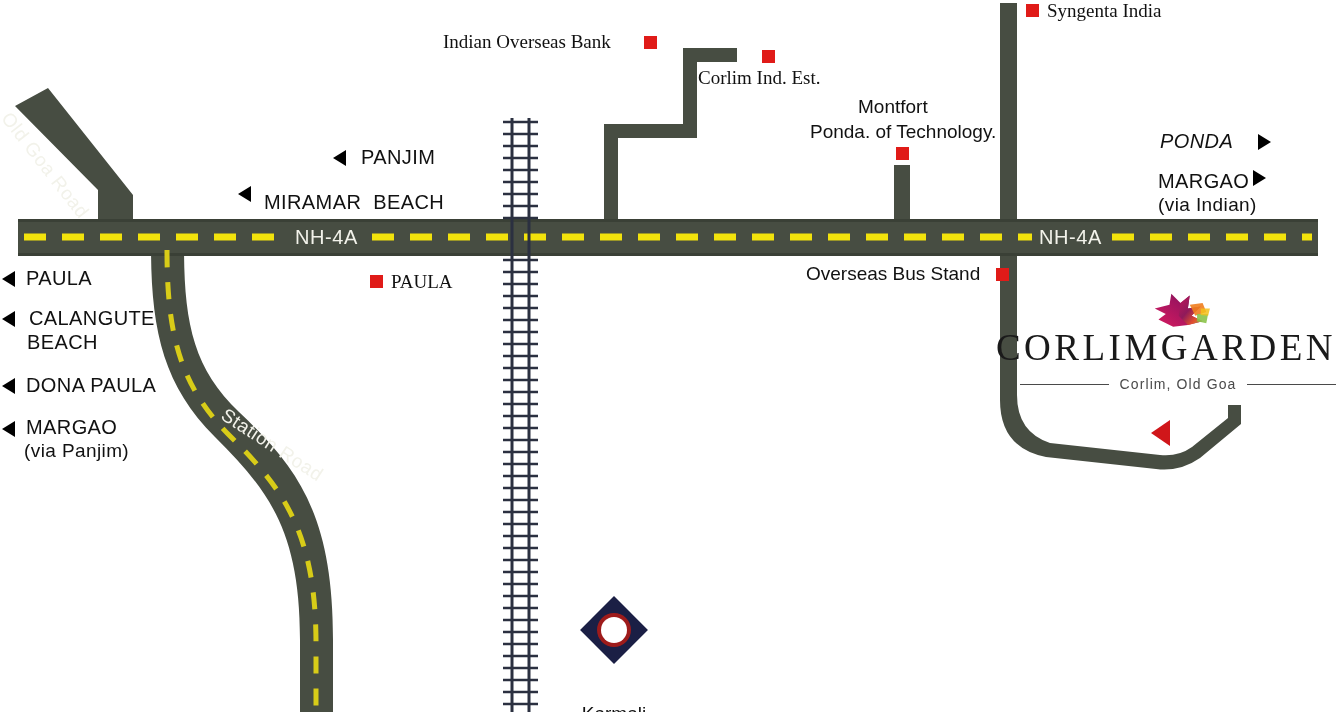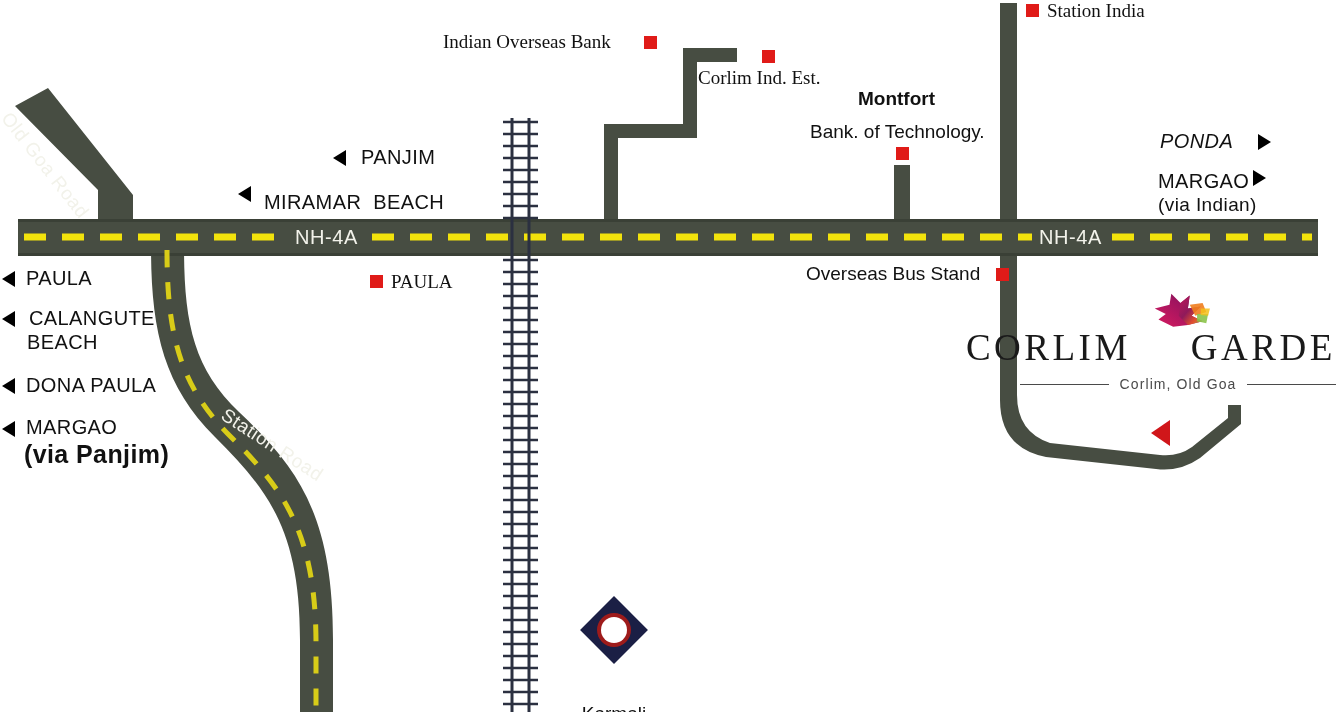--- a/index.html
+++ b/index.html
@@ -262,25 +262,25 @@
   <div class="road-name" style="left:295px; top:226px; font-size:20px;">NH-4A</div>
 
   <div class="road-name" style="left:1039px; top:226px; font-size:20px;">NH-4A</div>
 
   <div class="map-label lbl-poi" style="left:443px; top:31px;">Indian Overseas Bank</div>
   <div class="poi-square" style="left:644px; top:36px;"></div>
 
   <div class="map-label lbl-poi" style="left:698px; top:67px;">Corlim Ind. Est.</div>
   <div class="poi-square" style="left:762px; top:50px;"></div>
 
-  <div class="map-label lbl-sans" style="left:858px; top:88px;font-weight:bold;">Montfort</div>
-  <div class="map-label lbl-sans" style="left:810px; top:121px;">Bank. of Technology.</div>
+  <div class="map-label lbl-sans" style="left:858px; top:96px;">Montfort</div>
+  <div class="map-label lbl-sans" style="left:810px; top:121px;">Ponda. of Technology.</div>
   <div class="poi-square" style="left:896px; top:147px;"></div>
 
-  <div class="map-label lbl-poi" style="left:1047px; top:0px;">Station India</div>
+  <div class="map-label lbl-poi" style="left:1047px; top:0px;">Syngenta India</div>
   <div class="poi-square" style="left:1026px; top:4px;"></div>
 
   <div class="map-label lbl-poi" style="left:391px; top:271px;">PAULA</div>
   <div class="poi-square" style="left:370px; top:275px;"></div>
 
   <div class="map-label lbl-sans" style="left:806px; top:263px;">Overseas Bus Stand</div>
   <div class="poi-square" style="left:996px; top:268px;"></div>
 
   <div class="arrow-left" style="left:333px; top:150px;"></div>
   <div class="map-label lbl-dir" style="left:361px; top:146px;">PANJIM</div>
@@ -293,36 +293,36 @@
 
   <div class="arrow-left" style="left:2px; top:311px;"></div>
   <div class="map-label lbl-dir" style="left:29px; top:307px;">CALANGUTE</div>
   <div class="map-label lbl-dir" style="left:27px; top:331px;text-align:right;">BEACH</div>
 
   <div class="arrow-left" style="left:2px; top:378px;"></div>
   <div class="map-label lbl-dir" style="left:26px; top:374px;">DONA PAULA</div>
 
   <div class="arrow-left" style="left:2px; top:421px;"></div>
   <div class="map-label lbl-dir" style="left:26px; top:416px;">MARGAO</div>
-  <div class="map-label lbl-dir" style="left:24px; top:440px; font-size:25px;font-weight:bold;">(via Panjim)</div>
+  <div class="map-label lbl-dir" style="left:24px; top:440px; font-size:19px;">(via Panjim)</div>
 
   <div class="map-label lbl-dir" style="left:1160px; top:130px;font-style:italic;">PONDA</div>
   <div class="arrow-right" style="left:1258px; top:134px;"></div>
 
   <div class="map-label lbl-dir" style="left:1158px; top:170px;">MARGAO</div>
   <div class="arrow-right" style="left:1253px; top:170px;"></div>
   <div class="map-label lbl-dir" style="left:1158px; top:194px; font-size:19px;">(via Indian)</div>
 
   <div class="station-caption" style="left:514px; top:657px; width:200px;">
     <div>Karmali</div>
     
   </div>
 
   <div class="logo-block" style="left:1020px; top:326px; width:316px;">
-    <div style="display:flex; align-items:baseline; justify-content:center;gap:30px;">
+    <div style="display:flex; align-items:baseline; justify-content:center;">
       <span class="logo-word">CORLIM</span>
       <span style="display:inline-block; width:30px;"></span>
       <span class="logo-word">GARDENS</span>
     </div>
     <div class="logo-sub-wrap">
       <span class="logo-rule"></span>
       <span class="logo-sub">Corlim, Old Goa</span>
       <span class="logo-rule"></span>
     </div>
   </div>

